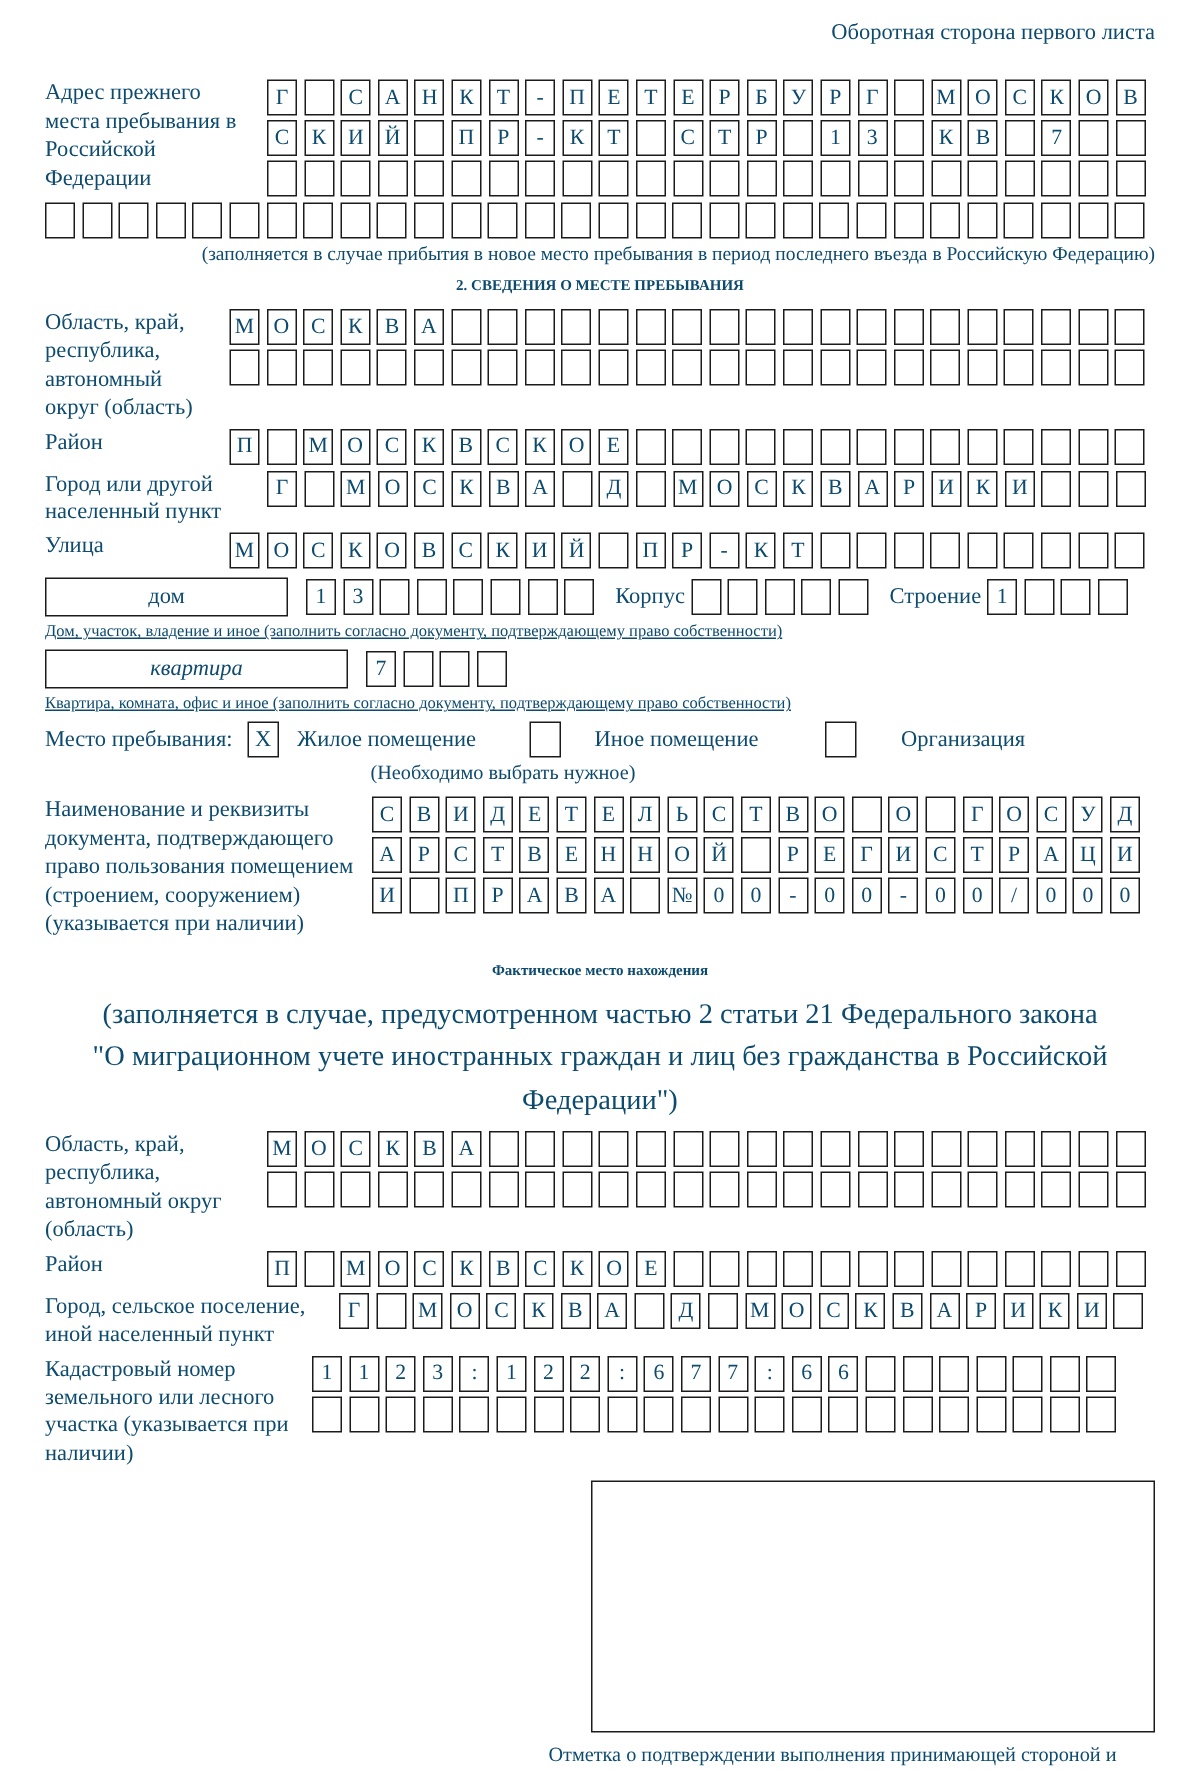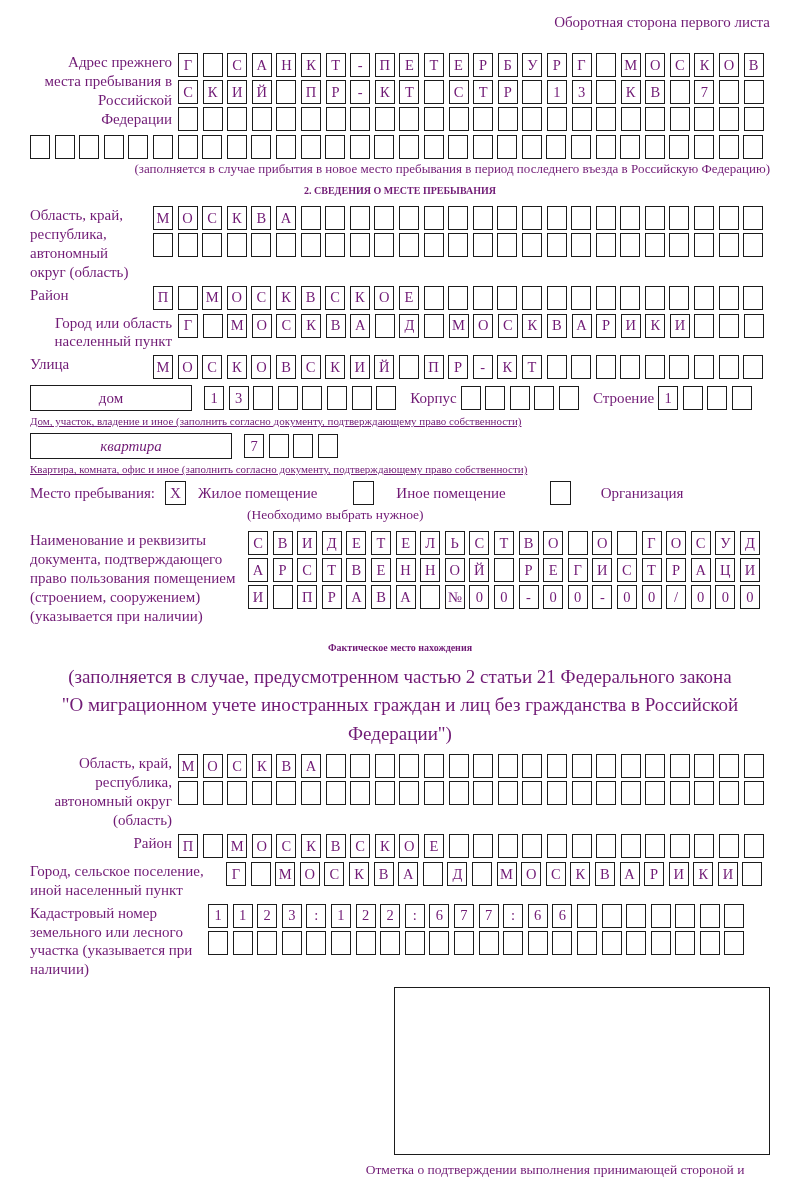--- a/index.html
+++ b/index.html
@@ -1,26 +1,26 @@
 <!DOCTYPE html>
 <html><head>
 <meta charset="utf-8">
 <style>
   html,body { margin:0; padding:0; background:#e8e8e8; }
   .page {
     width:800px; height:1180px; box-sizing:border-box;
-    margin:0 auto; background:#ffffff; color:#701a75;
+    margin:0 auto; background:#ffffff; color:#0c4a6e;
     font-family:"Liberation Serif", serif;
     padding:14px 30px 0 30px; overflow:hidden; position:relative;
   }
   .header-note { text-align:right; font-size:15px; margin-bottom:22px; }
 
   .field { display:flex; align-items:flex-start; margin-bottom:4px; }
   .lbl { font-size:15px; line-height:1.26; padding-right:6px; box-sizing:border-box; flex:0 0 auto; }
-  .w148 { width:148px;text-align:right; } .w123 { width:123px; } .w178 { width:178px; } .w196 { width:196px; }
+  .w148 { width:148px; } .w123 { width:123px; } .w178 { width:178px; } .w196 { width:196px; }
   .rows { display:flex; flex-direction:column; gap:3px; }
 
   .boxrow { display:flex; gap:4.6px; }
   .box {
     flex:0 0 20px; width:20px; height:24px; box-sizing:border-box;
     border:1.8px solid #1b1b1b; display:flex; align-items:center; justify-content:center;
     font-size:14.5px; line-height:1; background:#fff;
   }
   .fullrow { margin:3px 0 2px 0; }
 
@@ -269,21 +269,21 @@
         <span class="box"></span>
         <span class="box"></span>
         <span class="box"></span>
         <span class="box"></span>
         <span class="box"></span>
         <span class="box"></span>
       </div>
   </div>
 
   <div class="field">
-    <div class="lbl w148">Город или область населенный пункт</div>
+    <div class="lbl w148">Город или другой населенный пункт</div>
     <div class="boxrow">
         <span class="box">Г</span>
         <span class="box"></span>
         <span class="box">М</span>
         <span class="box">О</span>
         <span class="box">С</span>
         <span class="box">К</span>
         <span class="box">В</span>
         <span class="box">А</span>
         <span class="box"></span>

